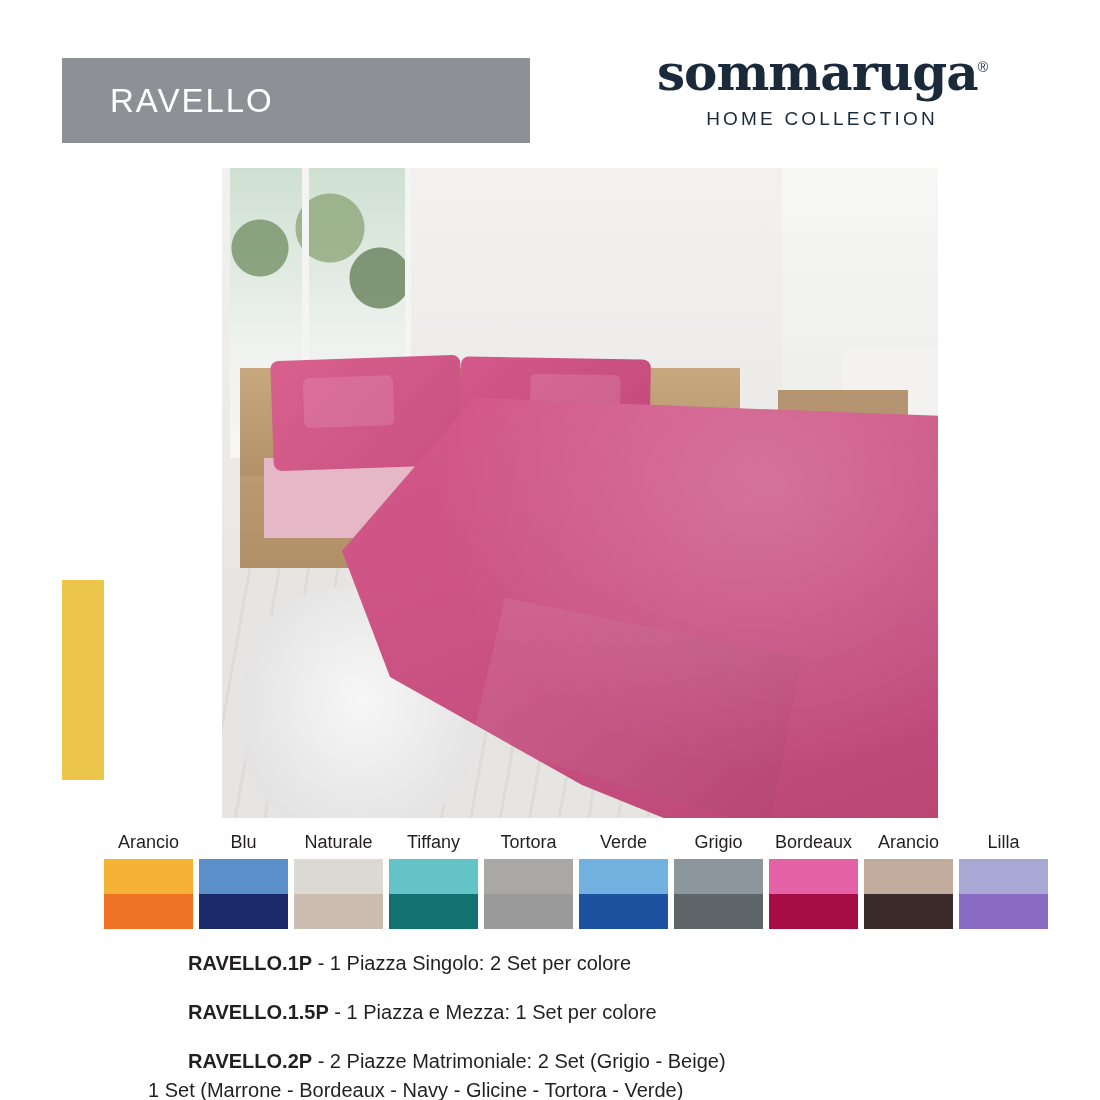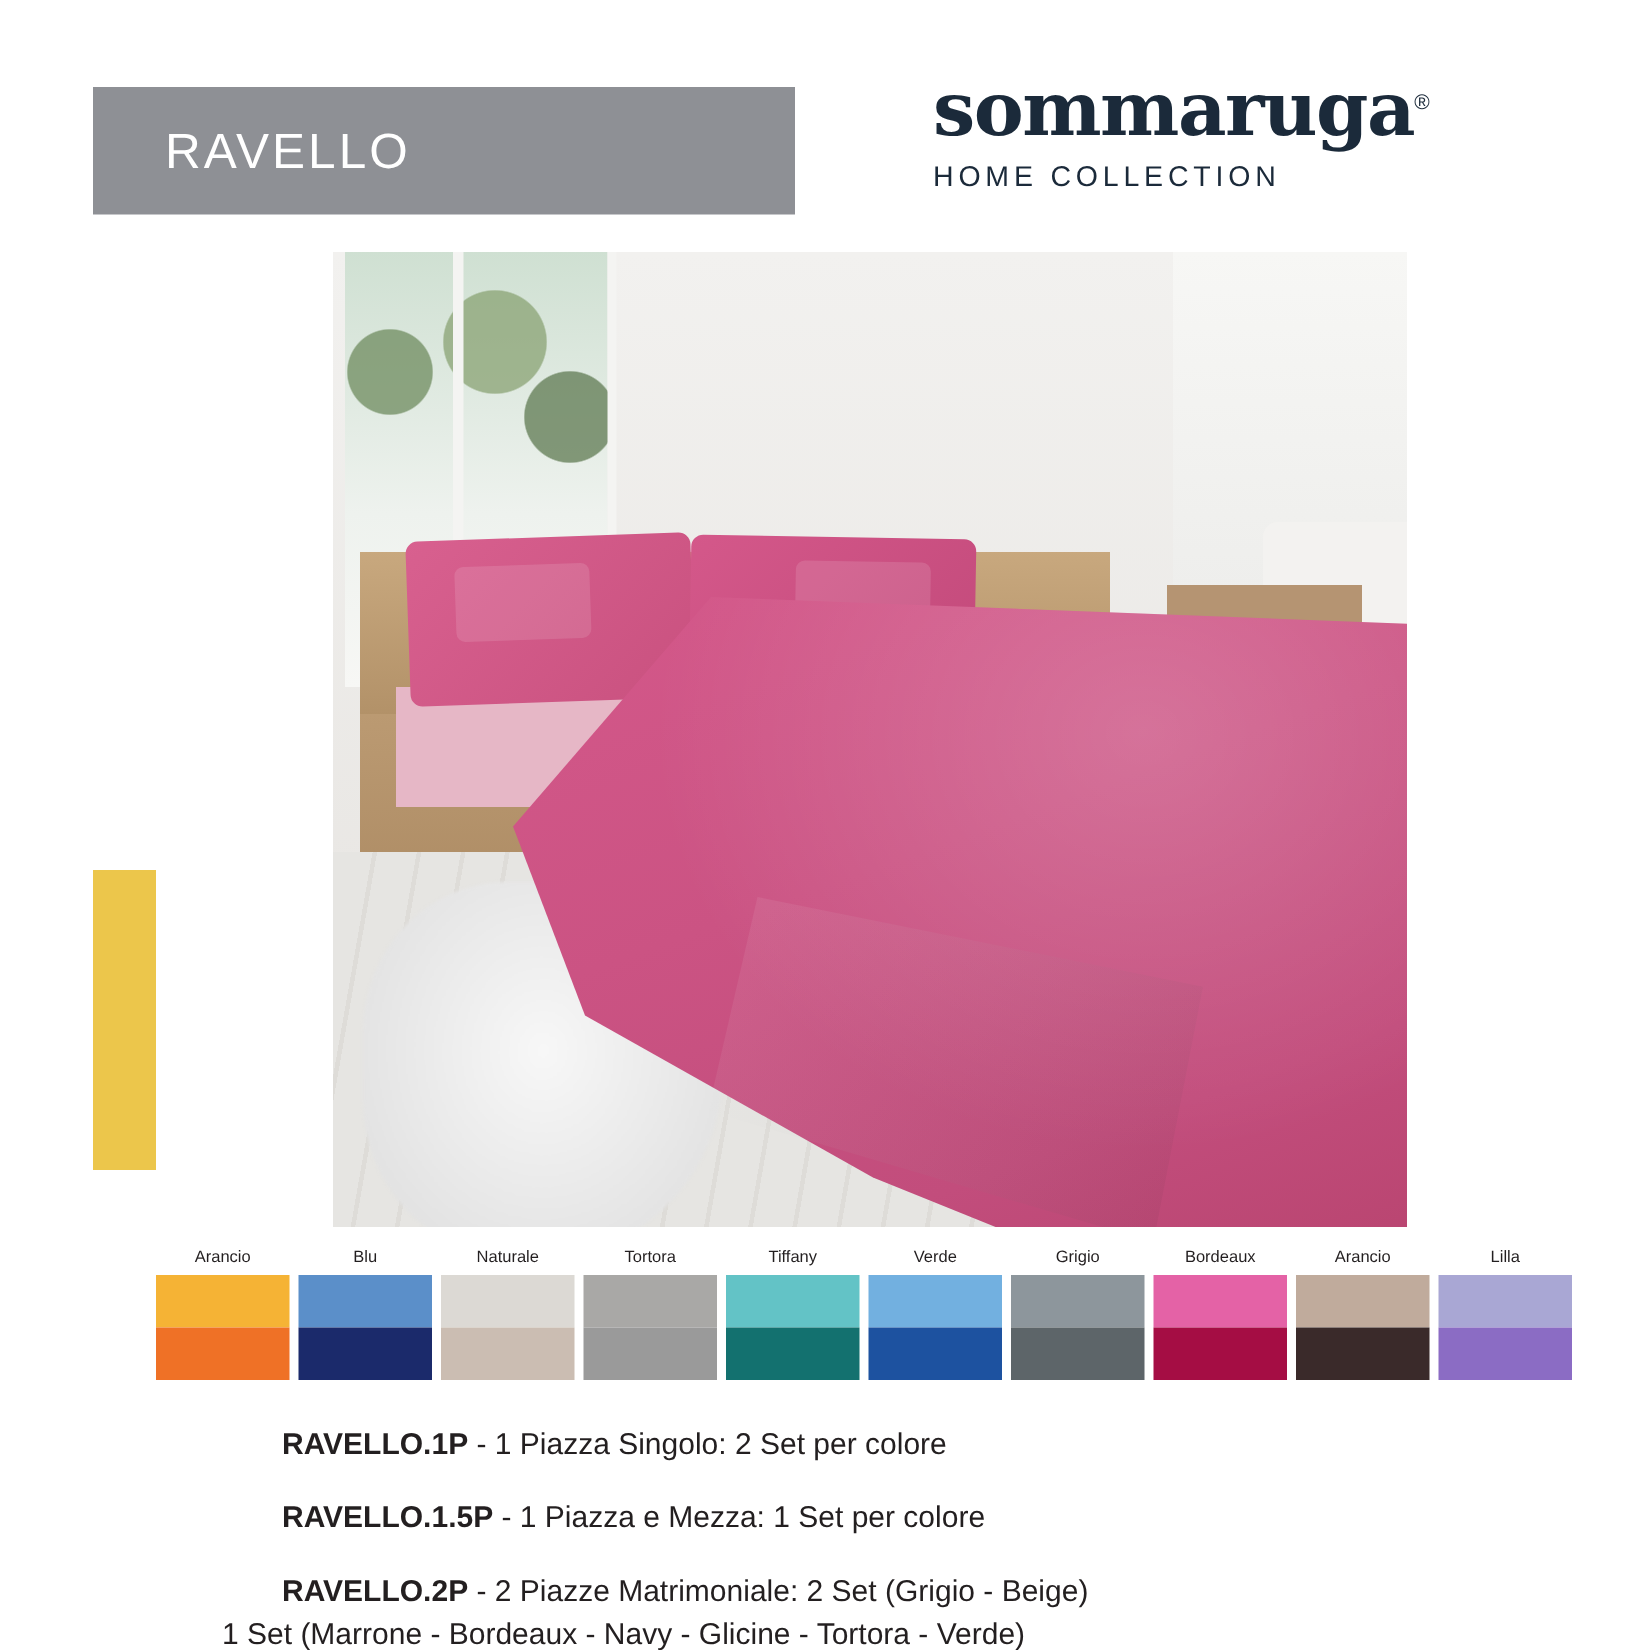--- a/index.html
+++ b/index.html
@@ -38,21 +38,21 @@
     font-size: 33px;
     letter-spacing: 2px;
     padding-left: 48px;
     font-weight: 400;
   }
 
   .brand {
     position: absolute;
     right: 78px;
     top: 48px;
-    text-align: left;
+    text-align: center;
     width: 400px;
   }
   .brand-name {
     font-family: "DejaVu Serif", serif;
     font-size: 50px;
     color: #1b2a3a;
     letter-spacing: -1px;
     line-height: 1;
     font-weight: 700;
     position: relative;
@@ -189,21 +189,21 @@
     left: 104px;
     top: 832px;
     width: 952px;
     display: flex;
     gap: 6px;
   }
   .swatch {
     width: 89px;
   }
   .swatch-label {
-    font-size: 11px;
+    font-size: 18px;
     color: #231f20;
     text-align: center;
     margin-bottom: 6px;
     white-space: nowrap;
   }
   .swatch-top, .swatch-bottom {
     height: 35px;
     width: 89px;
   }
 
@@ -272,30 +272,30 @@
     <div class="swatch-label">Blu</div>
     <div class="swatch-top" style="background:#5b8fc9"></div>
     <div class="swatch-bottom" style="background:#1b2a6b"></div>
   </div>
   <div class="swatch">
     <div class="swatch-label">Naturale</div>
     <div class="swatch-top" style="background:#dcd9d4"></div>
     <div class="swatch-bottom" style="background:#cbbdb2"></div>
   </div>
   <div class="swatch">
+    <div class="swatch-label">Tiffany</div>
+    <div class="swatch-top" style="background:#63c3c6"></div>
+    <div class="swatch-bottom" style="background:#13716f"></div>
+  </div>
+  <div class="swatch">
     <div class="swatch-label">Tortora</div>
     <div class="swatch-top" style="background:#a9a8a6"></div>
     <div class="swatch-bottom" style="background:#9a9a9a"></div>
   </div>
   <div class="swatch">
-    <div class="swatch-label">Tiffany</div>
-    <div class="swatch-top" style="background:#63c3c6"></div>
-    <div class="swatch-bottom" style="background:#13716f"></div>
-  </div>
-  <div class="swatch">
     <div class="swatch-label">Verde</div>
     <div class="swatch-top" style="background:#72b0e0"></div>
     <div class="swatch-bottom" style="background:#1d52a0"></div>
   </div>
   <div class="swatch">
     <div class="swatch-label">Grigio</div>
     <div class="swatch-top" style="background:#8d969c"></div>
     <div class="swatch-bottom" style="background:#5d6569"></div>
   </div>
   <div class="swatch">

